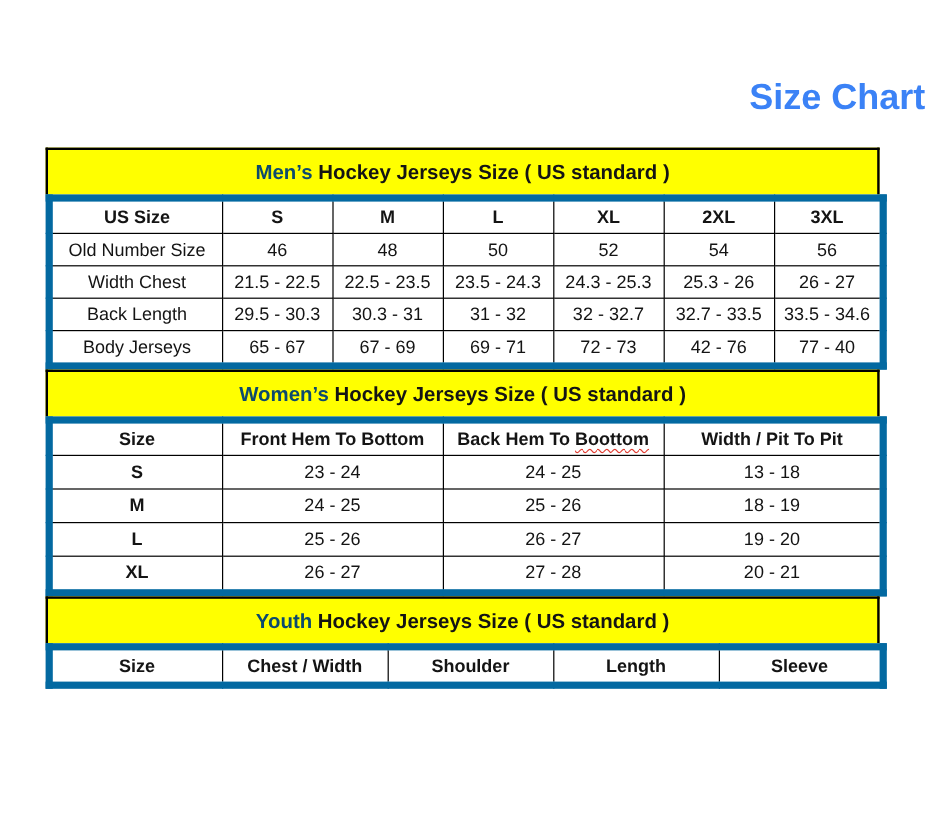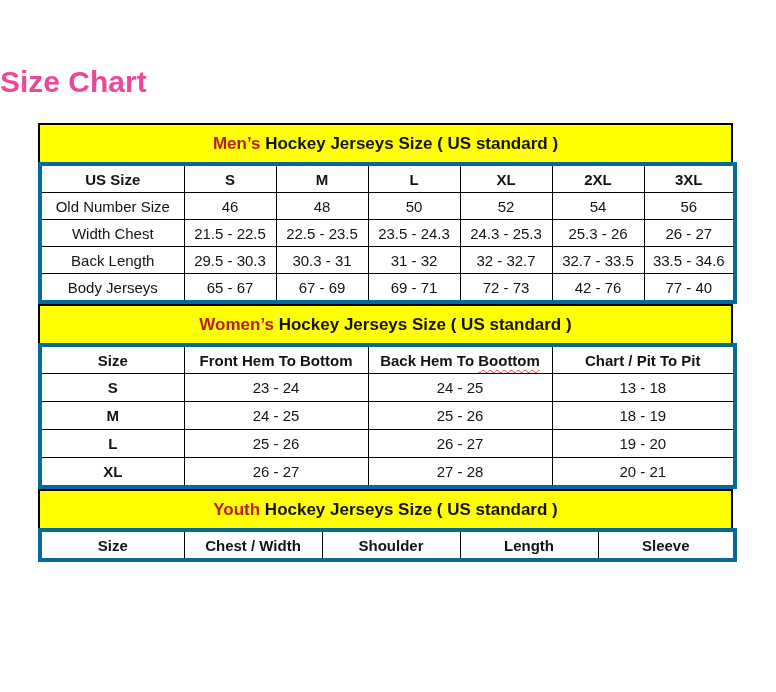--- a/index.html
+++ b/index.html
@@ -10,51 +10,51 @@
   body {
     width: 776px;
     height: 692px;
     font-family: "Liberation Sans", sans-serif;
     color: #141414;
     overflow: hidden;
   }
   .title {
     margin: 0;
     padding-top: 64px;
-    text-align: left;
+    text-align: right;
     font-size: 30px;
     line-height: 36px;
     font-weight: bold;
-    color: #ec4899;
+    color: #3b82f6;
     letter-spacing: 0px;
     width: 771px;
   }
   .chart {
     margin: 23px 0 0 38px;
     width: 695px;
   }
   .banner {
     box-sizing: border-box;
     background: #ffff00;
     border: 2px solid #000000;
     border-bottom: none;
     height: 39px;
     display: flex;
     align-items: center;
     justify-content: center;
     font-size: 17px;
     font-weight: bold;
     white-space: pre;
   }
-  .banner .accent { color: #b91c1c; }
+  .banner .accent { color: #0c4a6e; }
   table.tbl {
     border-collapse: collapse;
     table-layout: fixed;
     width: 695px;
-    border: 4px solid #0369a1;
+    border: 6px solid #0369a1;
   }
   .tbl th, .tbl td {
     border: 1px solid #000000;
     text-align: center;
     vertical-align: middle;
     padding: 0;
     font-size: 15px;
     overflow: hidden;
     white-space: nowrap;
   }
@@ -149,21 +149,21 @@
           <col style="width: 144px;">
           <col style="width: 184px;">
           <col style="width: 184px;">
           <col style="width: 183px;">
         </colgroup>
         <thead>
           <tr>
             <th>Size</th>
             <th>Front Hem To Bottom</th>
             <th><span>Back Hem To </span><span class="wavy">Boottom</span></th>
-            <th>Chart / Pit To Pit</th>
+            <th>Width / Pit To Pit</th>
           </tr>
         </thead>
         <tbody>
           <tr>
             <td class="rowlabel-bold">S</td>
             <td>23 - 24</td>
             <td>24 - 25</td>
             <td>13 - 18</td>
           </tr>
           <tr>

